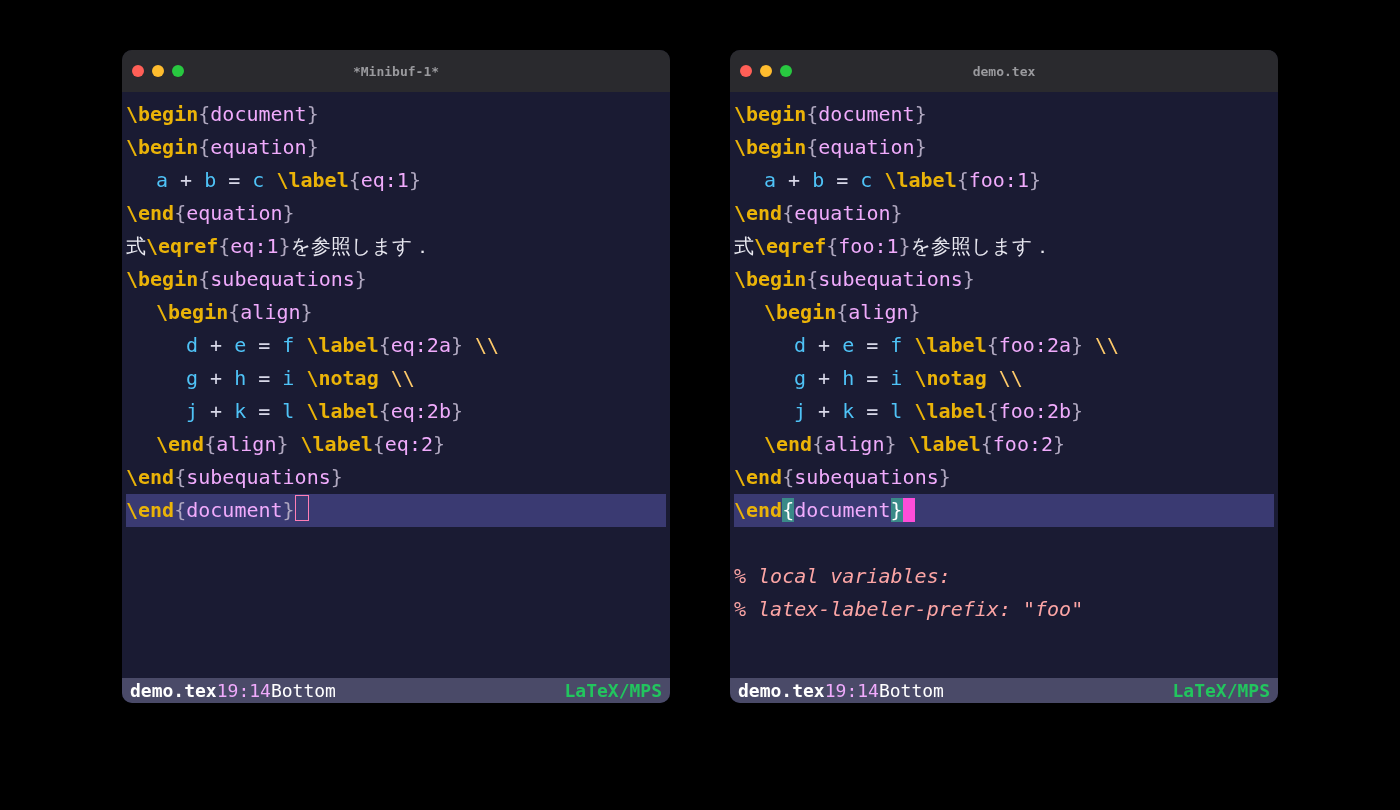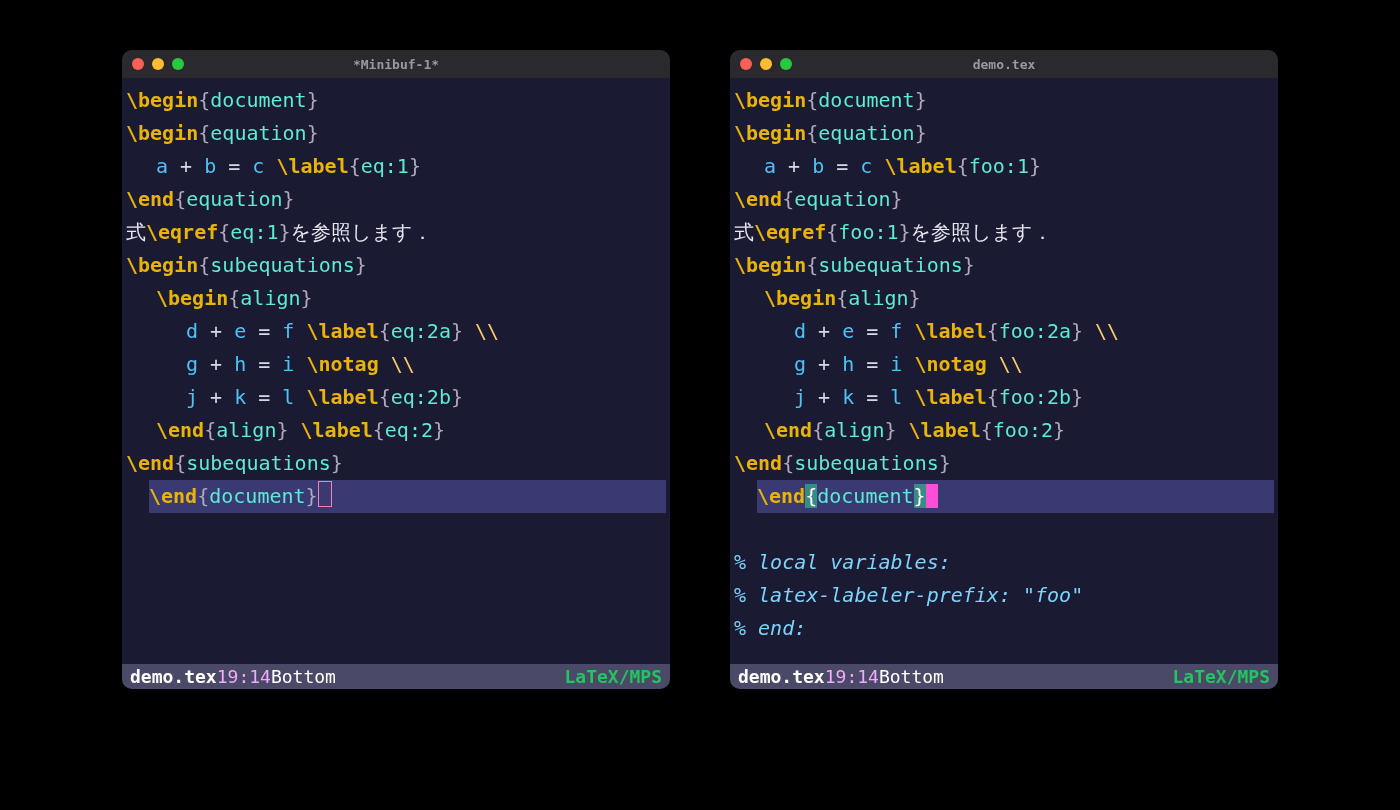--- a/index.html
+++ b/index.html
@@ -15,21 +15,21 @@
   }
   .window {
     width: 548px;
     background: #1a1b33;
     border-radius: 10px;
     overflow: hidden;
     box-shadow: 0 8px 30px rgba(0,0,0,0.6);
   }
   .titlebar {
     background: #2a2a2e;
-    height: 28px;
+    height: 42px;
     display: flex;
     align-items: center;
     padding: 0 10px;
     position: relative;
   }
   .dots { display: flex; gap: 8px; }
   .dot { width: 12px; height: 12px; border-radius: 50%; }
   .dot.red { background: #ff5f57; }
   .dot.yellow { background: #febc2e; }
   .dot.green { background: #28c840; }
@@ -45,27 +45,27 @@
   .editor {
     padding: 6px 4px 0 4px;
     font-size: 20px;
     line-height: 33px;
     min-height: 580px;
     color: #e0e0e8;
   }
   .line { white-space: pre; }
   .kw { color: #eab308; font-weight: bold; }       
   .br { color: #b0a8c0; }                          
-  .env { color: #5eead4; }                         
+  .env { color: #f0abfc; }                         
   .var { color: #4fc3f7; }                         
   .body { color: #d8d8e8; }                        
   .doubleslash { color: #ffcb6b; }
   .jp { color: #e8e8f0; }
-  .comment { color: #7dd3fc; font-style: italic; }
-  .hl-line { background: #3a3a72; display: block; margin-left: 23px; }
+  .comment { color: #fca5a5; font-style: italic; }
+  .hl-line { background: #3a3a72; display: block; }
   .cursor-block { background: #ff4dd8; color:#1a1b33; }
   .cursor-outline {
     display:inline-block; width:12px; height:24px;
     border:1px solid #ff7eb6; vertical-align: -4px;
   }
   .brace-match { background: #3a8a88; color:#fff; }
   .modeline {
     background: #4a4a68;
     color: #c8c8d8;
     font-size: 18px;
@@ -138,16 +138,15 @@
     <div class="line"><span class="indent1"></span><span class="kw">\begin</span><span class="br">{</span><span class="env">align</span><span class="br">}</span></div>
     <div class="line"><span class="indent2"></span><span class="var">d</span><span class="body"> + </span><span class="var">e</span><span class="body"> = </span><span class="var">f</span><span class="body"> </span><span class="kw">\label</span><span class="br">{</span><span class="env">foo:2a</span><span class="br">}</span><span class="body"> </span><span class="doubleslash">\\</span></div>
     <div class="line"><span class="indent2"></span><span class="var">g</span><span class="body"> + </span><span class="var">h</span><span class="body"> = </span><span class="var">i</span><span class="body"> </span><span class="kw">\notag</span><span class="body"> </span><span class="doubleslash">\\</span></div>
     <div class="line"><span class="indent2"></span><span class="var">j</span><span class="body"> + </span><span class="var">k</span><span class="body"> = </span><span class="var">l</span><span class="body"> </span><span class="kw">\label</span><span class="br">{</span><span class="env">foo:2b</span><span class="br">}</span></div>
     <div class="line"><span class="indent1"></span><span class="kw">\end</span><span class="br">{</span><span class="env">align</span><span class="br">}</span><span class="body"> </span><span class="kw">\label</span><span class="br">{</span><span class="env">foo:2</span><span class="br">}</span></div>
     <div class="line"><span class="kw">\end</span><span class="br">{</span><span class="env">subequations</span><span class="br">}</span></div>
     <div class="line hl-line"><span class="kw">\end</span><span class="brace-match">{</span><span class="env">document</span><span class="brace-match">}</span><span class="cursor-block">&nbsp;</span></div>
     <div class="line">&nbsp;</div>
     <div class="line"><span class="comment">% local variables:</span></div>
     <div class="line"><span class="comment">% latex-labeler-prefix: "foo"</span></div>
-    <div class="line"><span class="comment">% end:</span></div>
   </div>
   <div class="modeline">   <span class="fname">demo.tex</span>   <span class="pos">19:14</span> <span class="dim">Bottom</span><span class="mode">LaTeX/MPS</span></div>
 </div>
 
 </body></html>

